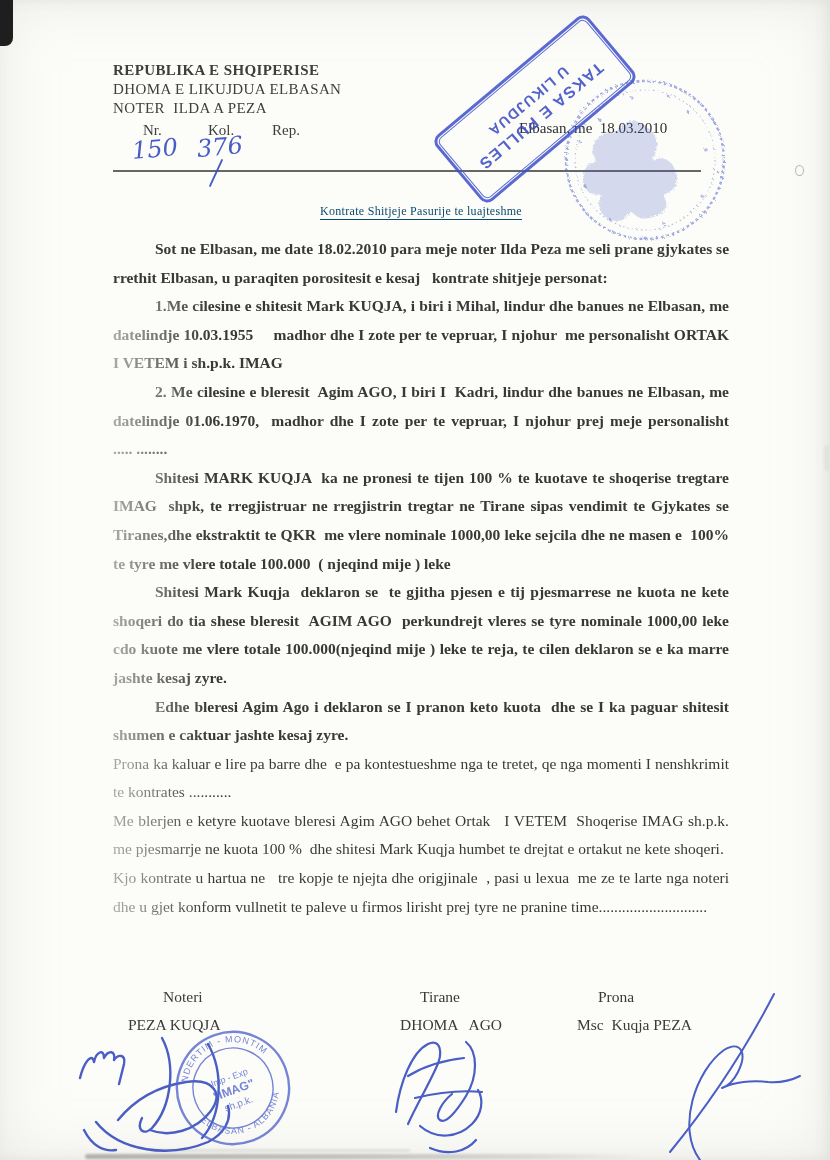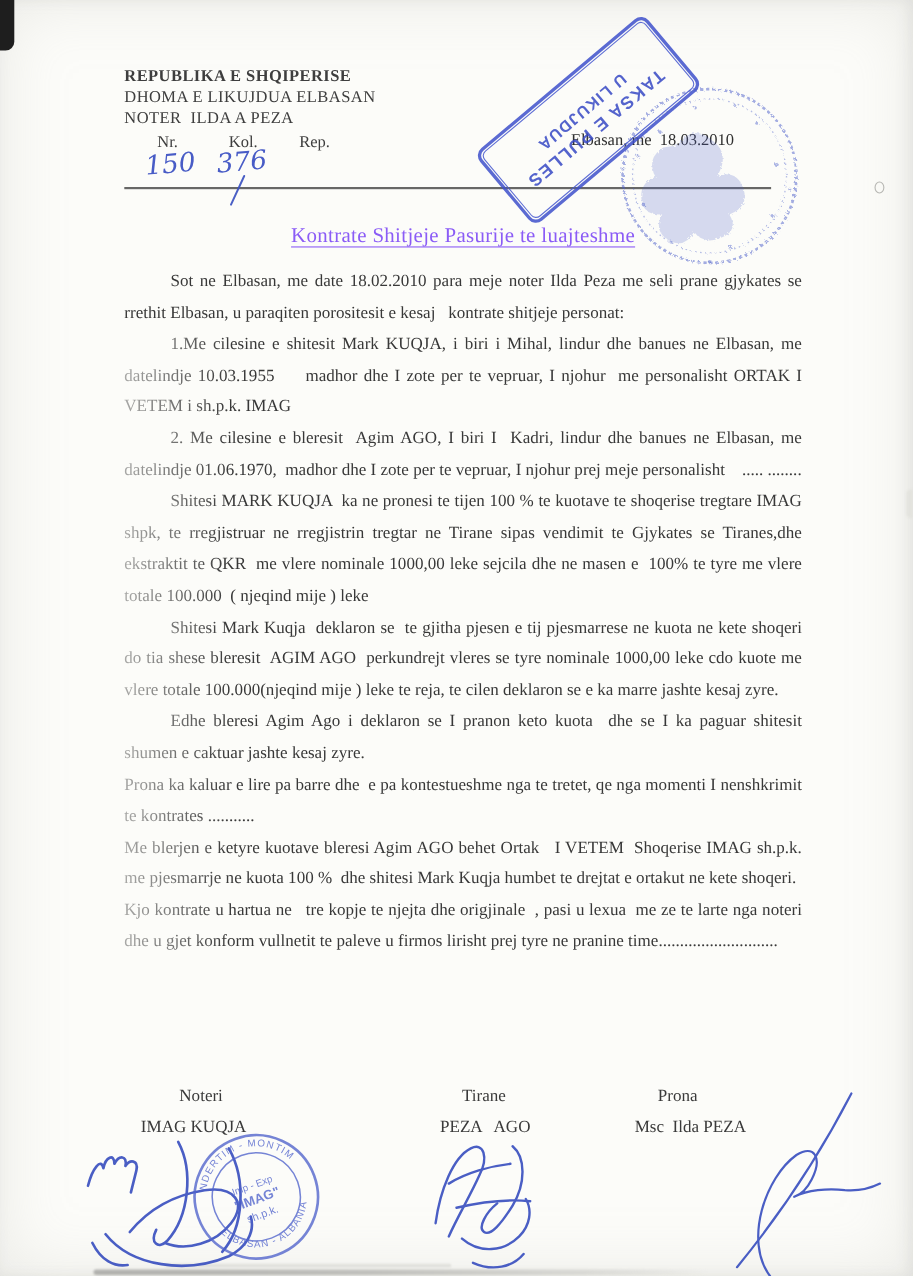--- a/index.html
+++ b/index.html
@@ -38,24 +38,24 @@
   .tax-stamp{position:absolute;left:435px;top:66px;width:200px;height:86px;
     transform:rotate(140deg);color:#3749c5;opacity:.85;}
   .tax-outer{position:absolute;inset:0;border:3.5px solid #3f51cc;border-radius:9px;}
   .tax-inner{position:absolute;inset:4px;border:1.6px solid #4557cf;border-radius:6px;
     display:flex;flex-direction:column;align-items:center;justify-content:center;gap:2px;}
   .tax-l1{font-size:16px;font-weight:bold;letter-spacing:1.5px;font-family:"Liberation Sans",sans-serif;}
   .tax-l2{font-size:14.5px;font-weight:bold;letter-spacing:1.2px;font-family:"Liberation Sans",sans-serif;}
 
   
   .doc-body{position:absolute;left:113px;top:196px;width:616px;color:#383838;}
-  .doc-title{text-align:center;font-size:19px;color:#8b5cf6;letter-spacing:.3px;margin:8px 0 16px 0;
+  .doc-title{text-align:center;font-size:12px;color:#0c4a6e;letter-spacing:.3px;margin:8px 0 16px 0;
     text-decoration:underline;text-underline-offset:4px;text-decoration-thickness:1.2px;}
   .doc-body p{margin:0;font-size:15.5px;line-height:28.6px;text-align:justify;white-space:pre-wrap;}
-  .ind{text-indent:42px;}
+  .ind{text-indent:42px;font-weight:bold;}
   .fade-left{position:absolute;left:100px;top:300px;width:110px;height:760px;pointer-events:none;
     background:linear-gradient(to right,rgba(252,252,249,.65),rgba(252,252,249,0));}
 
   
   .sig{position:absolute;font-size:15.5px;color:#3a3a3a;white-space:pre;}
   .sig-role-1{left:163px;top:988px;} .sig-role-2{left:420px;top:988px;} .sig-role-3{left:598px;top:988px;}
   .sig-name-1{left:128px;top:1016px;} .sig-name-2{left:400px;top:1016px;} .sig-name-3{left:577px;top:1016px;}
 
   svg.overlay{position:absolute;inset:0;pointer-events:none;}
   .ink{stroke:#3b51c0;fill:none;stroke-linecap:round;stroke-linejoin:round;opacity:.92;}
@@ -99,23 +99,23 @@
   <p class="ind">Edhe bleresi Agim Ago i deklaron se I pranon keto kuota  dhe se I ka paguar shitesit  shumen e caktuar jashte kesaj zyre.</p>
   <p>Prona ka kaluar e lire pa barre dhe  e pa kontestueshme nga te tretet, qe nga momenti I nenshkrimit te kontrates ...........</p>
   <p>Me blerjen e ketyre kuotave bleresi Agim AGO behet Ortak   I VETEM  Shoqerise IMAG sh.p.k. me pjesmarrje ne kuota 100 %  dhe shitesi Mark Kuqja humbet te drejtat e ortakut ne kete shoqeri.</p>
   <p>Kjo kontrate u hartua ne   tre kopje te njejta dhe origjinale  , pasi u lexua  me ze te larte nga noteri dhe u gjet konform vullnetit te paleve u firmos lirisht prej tyre ne pranine time............................</p>
 </div>
 <div class="fade-left"></div>
 
 <span class="sig sig-role-1">Noteri</span>
 <span class="sig sig-role-2">Tirane</span>
 <span class="sig sig-role-3">Prona</span>
-<span class="sig sig-name-1">IMAG KUQJA</span>
-<span class="sig sig-name-2">PEZA   AGO</span>
-<span class="sig sig-name-3">Msc  Ilda PEZA</span>
+<span class="sig sig-name-1">PEZA KUQJA</span>
+<span class="sig sig-name-2">DHOMA   AGO</span>
+<span class="sig sig-name-3">Msc  Kuqja PEZA</span>
 
 <svg class="overlay" width="830" height="1160" viewBox="0 0 830 1160" xmlns="http://www.w3.org/2000/svg">
   <defs>
     <filter id="fuzz" x="-20%" y="-20%" width="140%" height="140%">
       <feTurbulence type="fractalNoise" baseFrequency="0.55" numOctaves="2" result="n"></feTurbulence>
       <feDisplacementMap in="SourceGraphic" in2="n" scale="4"></feDisplacementMap>
     </filter>
     <path id="arcT" d="M 189.8 1072.3 A 46 46 0 0 1 276.2 1072.3" fill="none"></path>
     <path id="arcB" d="M 189.8 1103.7 A 46 46 0 0 0 276.2 1103.7" fill="none"></path>
   </defs>

